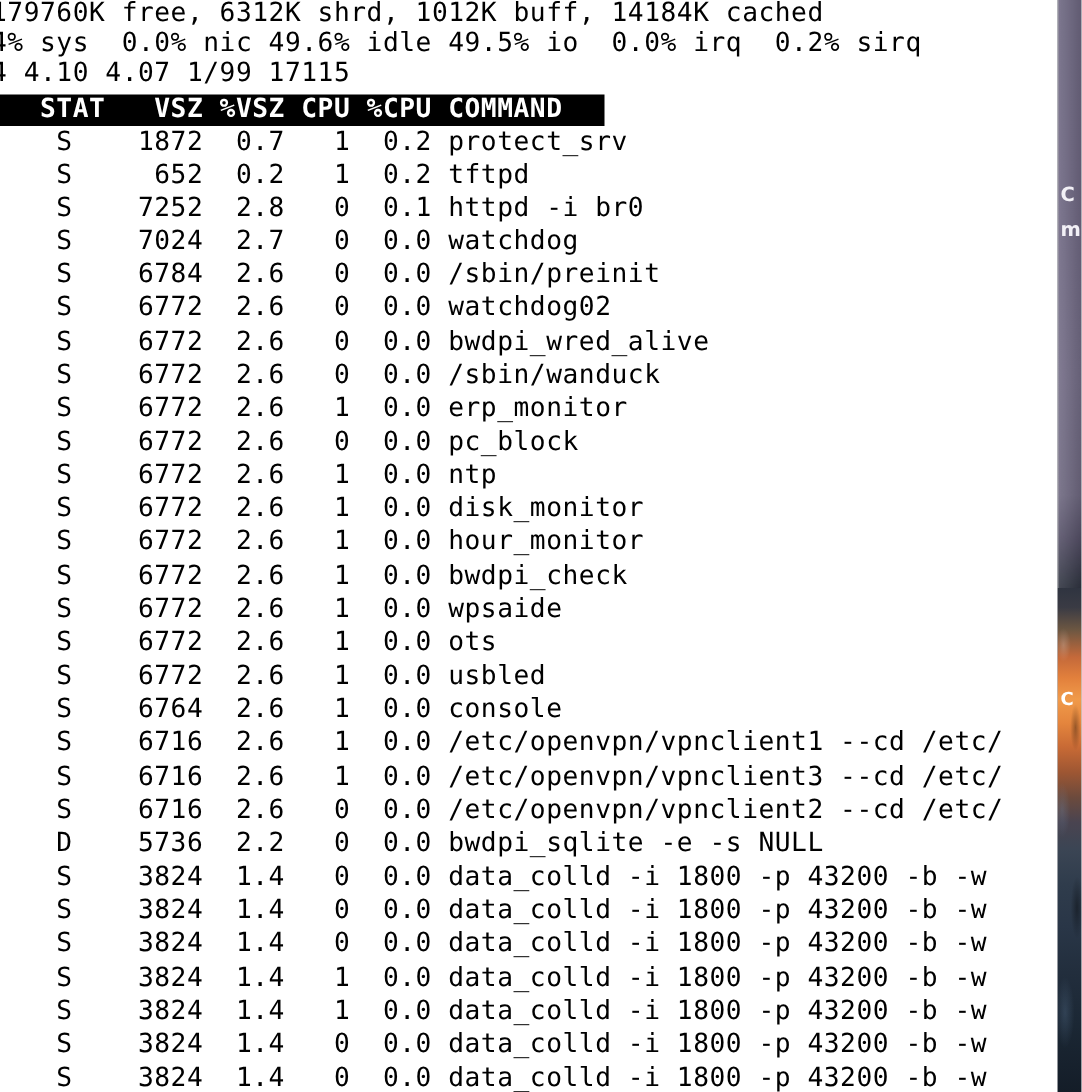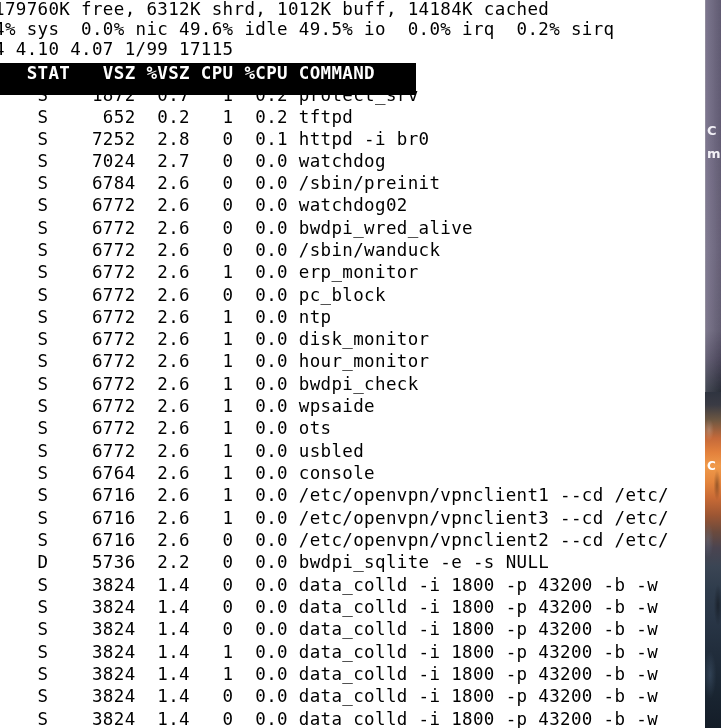--- a/index.html
+++ b/index.html
@@ -127,24 +127,23 @@
     letter-spacing: 0.35px;
     color: #000000;
     height: 19px;
   }
 
   
   #header-row {
     position: absolute;
     left: 0;
     top: 63px;
-    height: 32px;
+    height: 21px;
     width: 403px;
     background: #000000;
-    padding-left: 13px;
   }
   #header-row .term-line {
     color: #ffffff;
     top: 1px;
     left: -6px;
     font-weight: bold;
   }
 
   .term-line.clipped-bottom {
     overflow: hidden;

